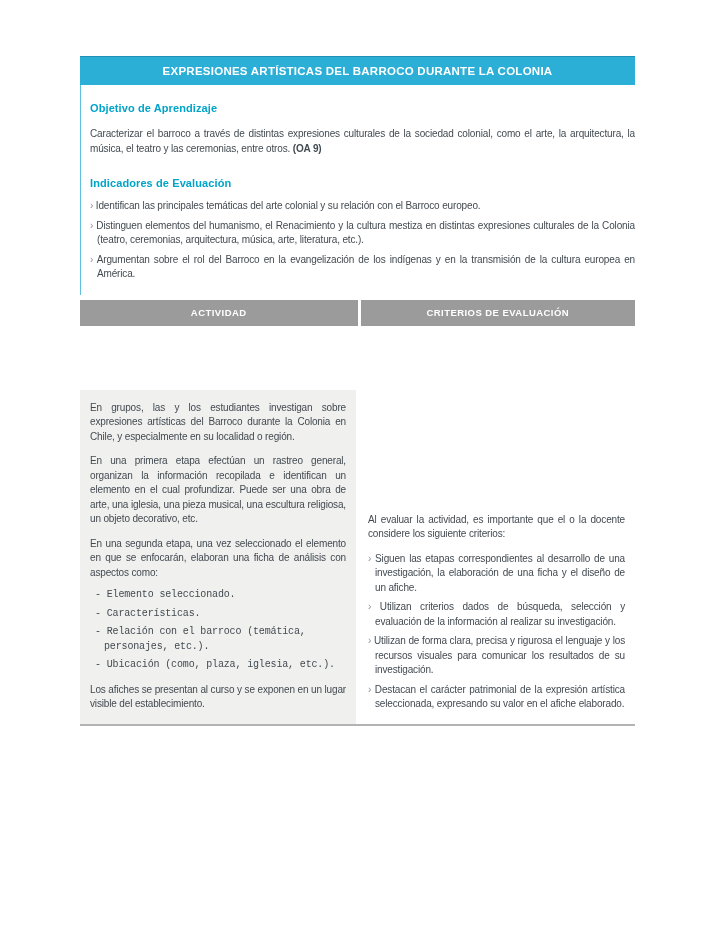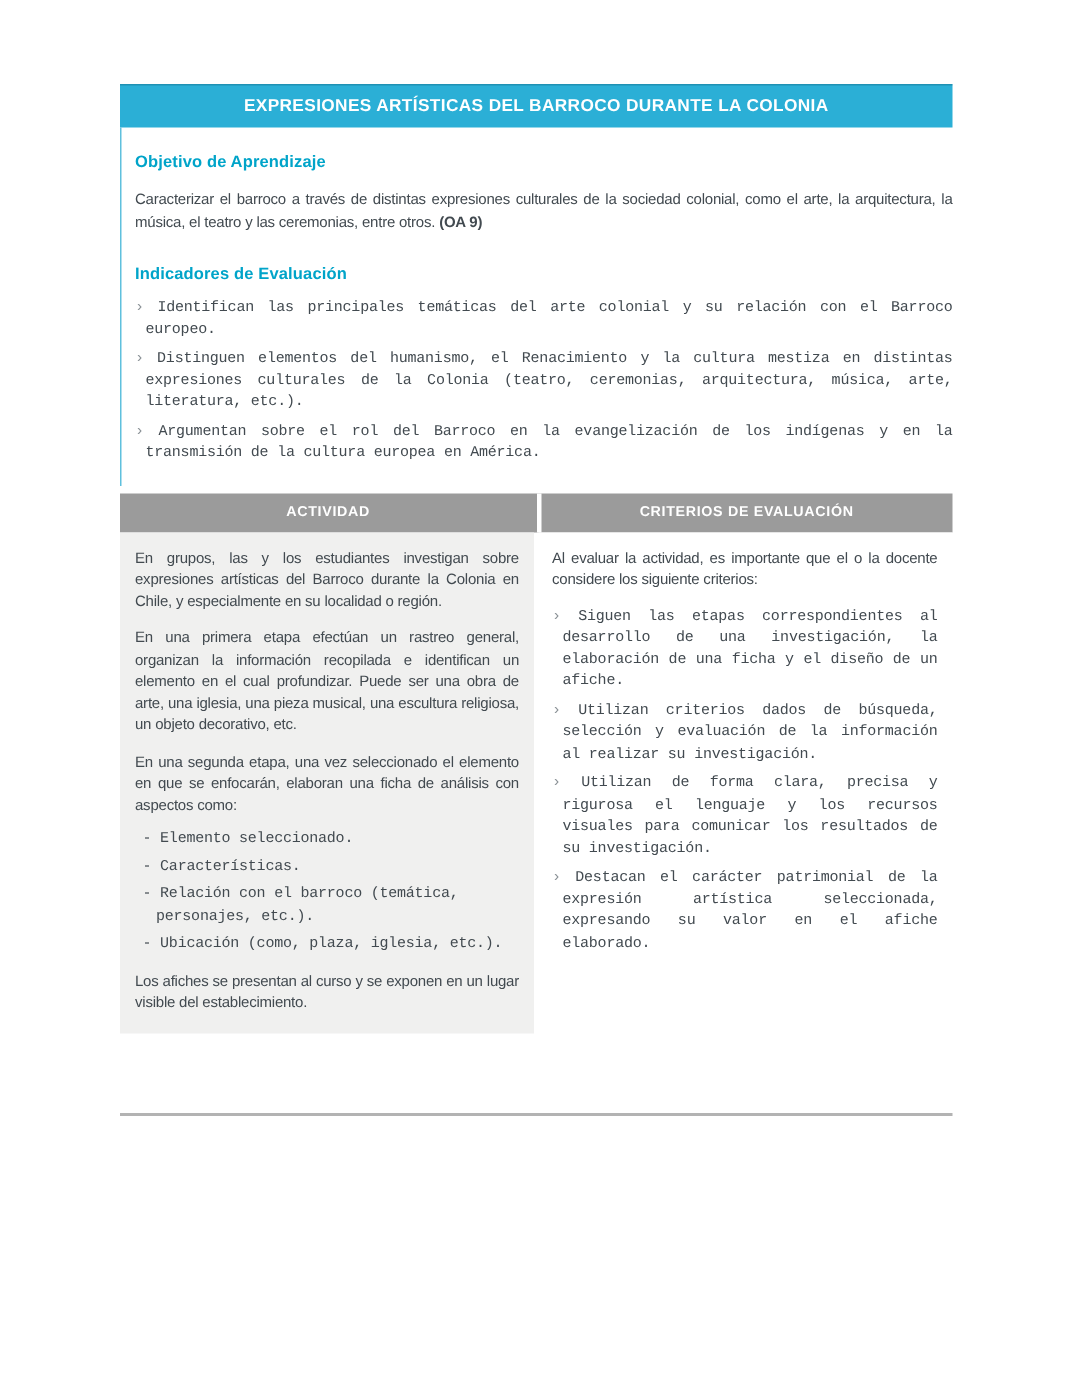--- a/index.html
+++ b/index.html
@@ -34,32 +34,32 @@
   .objective-h{margin-top:9px;}
   .indicators-h{margin-top:21px;}
   .body-text,p{
     font-size:10px;line-height:14.5px;letter-spacing:-0.15px;color:var(--body-text);
   }
   .objective-body{margin:13px 0 0;text-align:justify;}
   .oa{font-weight:bold;}
   .bullets{margin-top:10px;}
   .bullet{
     font-size:10px;line-height:14.5px;letter-spacing:-0.15px;
-    padding-left:7px;text-indent:-7px;margin-bottom:5px;text-align:justify;font-family:Liberation Mono, monospace;
+    padding-left:7px;text-indent:-7px;margin-bottom:5px;text-align:justify;
   }
   .bullet:last-child{margin-bottom:0;}
   .marker{color:#8B9297;}
   .eval-table{margin-top:5px;}
   .thead{display:flex;height:26px;background:var(--table-header-bg);}
   .th{
     flex:1 1 50%;display:flex;align-items:center;justify-content:center;
     color:var(--table-header-text);font-size:9.5px;font-weight:bold;letter-spacing:0.45px;
   }
   .th + .th{border-left:3px solid #ffffff;}
-  .tbody{display:flex;align-items:flex-start;border-bottom:2px solid var(--table-bottom-border);min-height:389px;}
+  .tbody{display:flex;align-items:flex-end;border-bottom:2px solid var(--table-bottom-border);min-height:389px;margin-top:11px;}
   .cell{flex:1 1 50%;padding:11px 10px 12px;}
   .cell-activity{background:var(--activity-cell-bg);margin-right:3px;}
   .cell-criteria{background:#ffffff;padding-left:9px;}
   .cell p{margin:0 0 10px;text-align:justify;}
   .cell p:last-child{margin-bottom:0;}
   .aspects{margin:-2px 0 10px;font-family:Liberation Mono, monospace;}
   .aspect{
     font-size:10px;line-height:14.5px;letter-spacing:-0.15px;
     margin:0 0 4px 5px;padding-left:9px;text-indent:-9px;
   }

